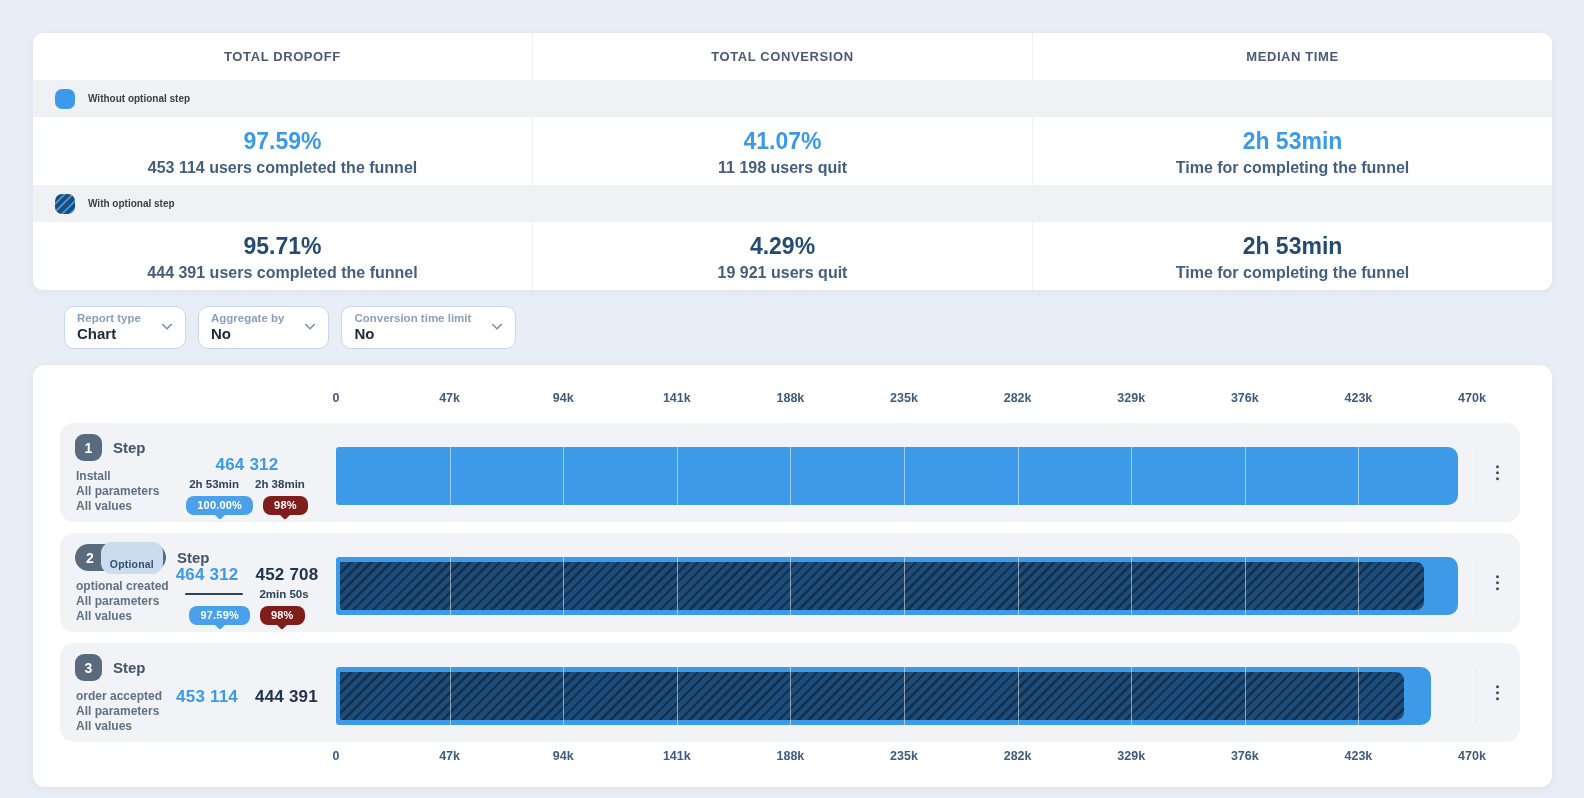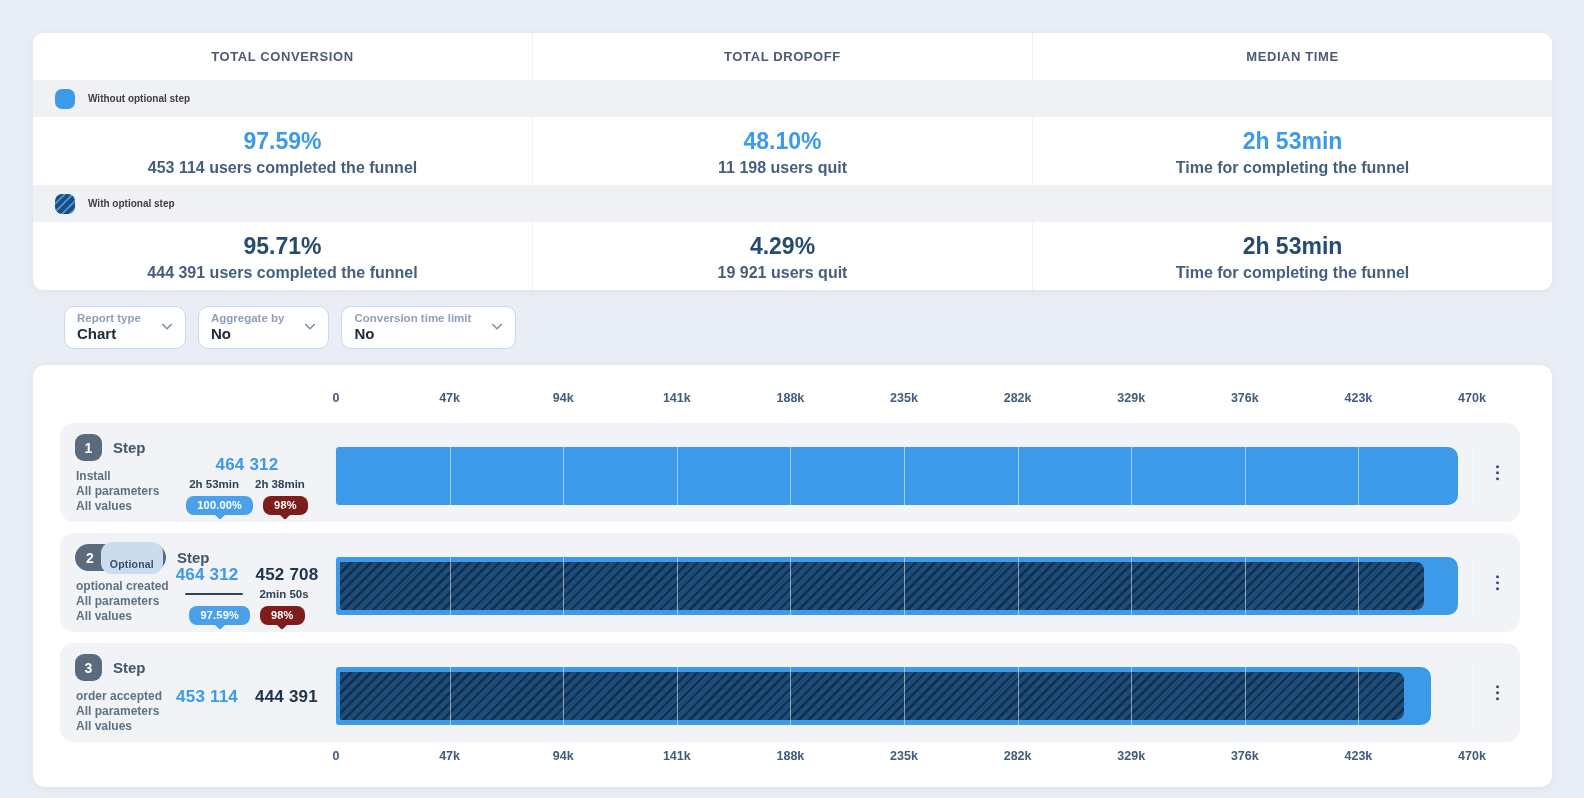--- a/index.html
+++ b/index.html
@@ -142,36 +142,36 @@
     position:absolute; right:16px; top:50%; transform:translateY(-50%);
     display:flex; flex-direction:column; gap:2.5px; padding:6px 5px; cursor:pointer;
   }
   .kebab i { width:3.5px; height:3.5px; border-radius:50%; background:#33516F; }
 </style>
 </head>
 <body>
 
 <section class="summary-card">
   <div class="sum-grid sum-header">
+    <div class="cell">TOTAL DROPOFF</div>
     <div class="cell">TOTAL CONVERSION</div>
-    <div class="cell">TOTAL DROPOFF</div>
     <div class="cell">MEDIAN TIME</div>
   </div>
 
   <div class="band">
     <span class="swatch solid"></span>
     <span class="band-label">Without optional step</span>
   </div>
   <div class="sum-grid values-row">
     <div class="cell">
       <span class="big-val blue">97.59%</span>
       <span class="sub-val">453 114 users completed the funnel</span>
     </div>
     <div class="cell">
-      <span class="big-val blue">48.10%</span>
+      <span class="big-val blue">41.07%</span>
       <span class="sub-val">11 198 users quit</span>
     </div>
     <div class="cell">
       <span class="big-val blue">2h 53min</span>
       <span class="sub-val">Time for completing the funnel</span>
     </div>
   </div>
 
   <div class="band">
     <span class="swatch hatched"></span>

